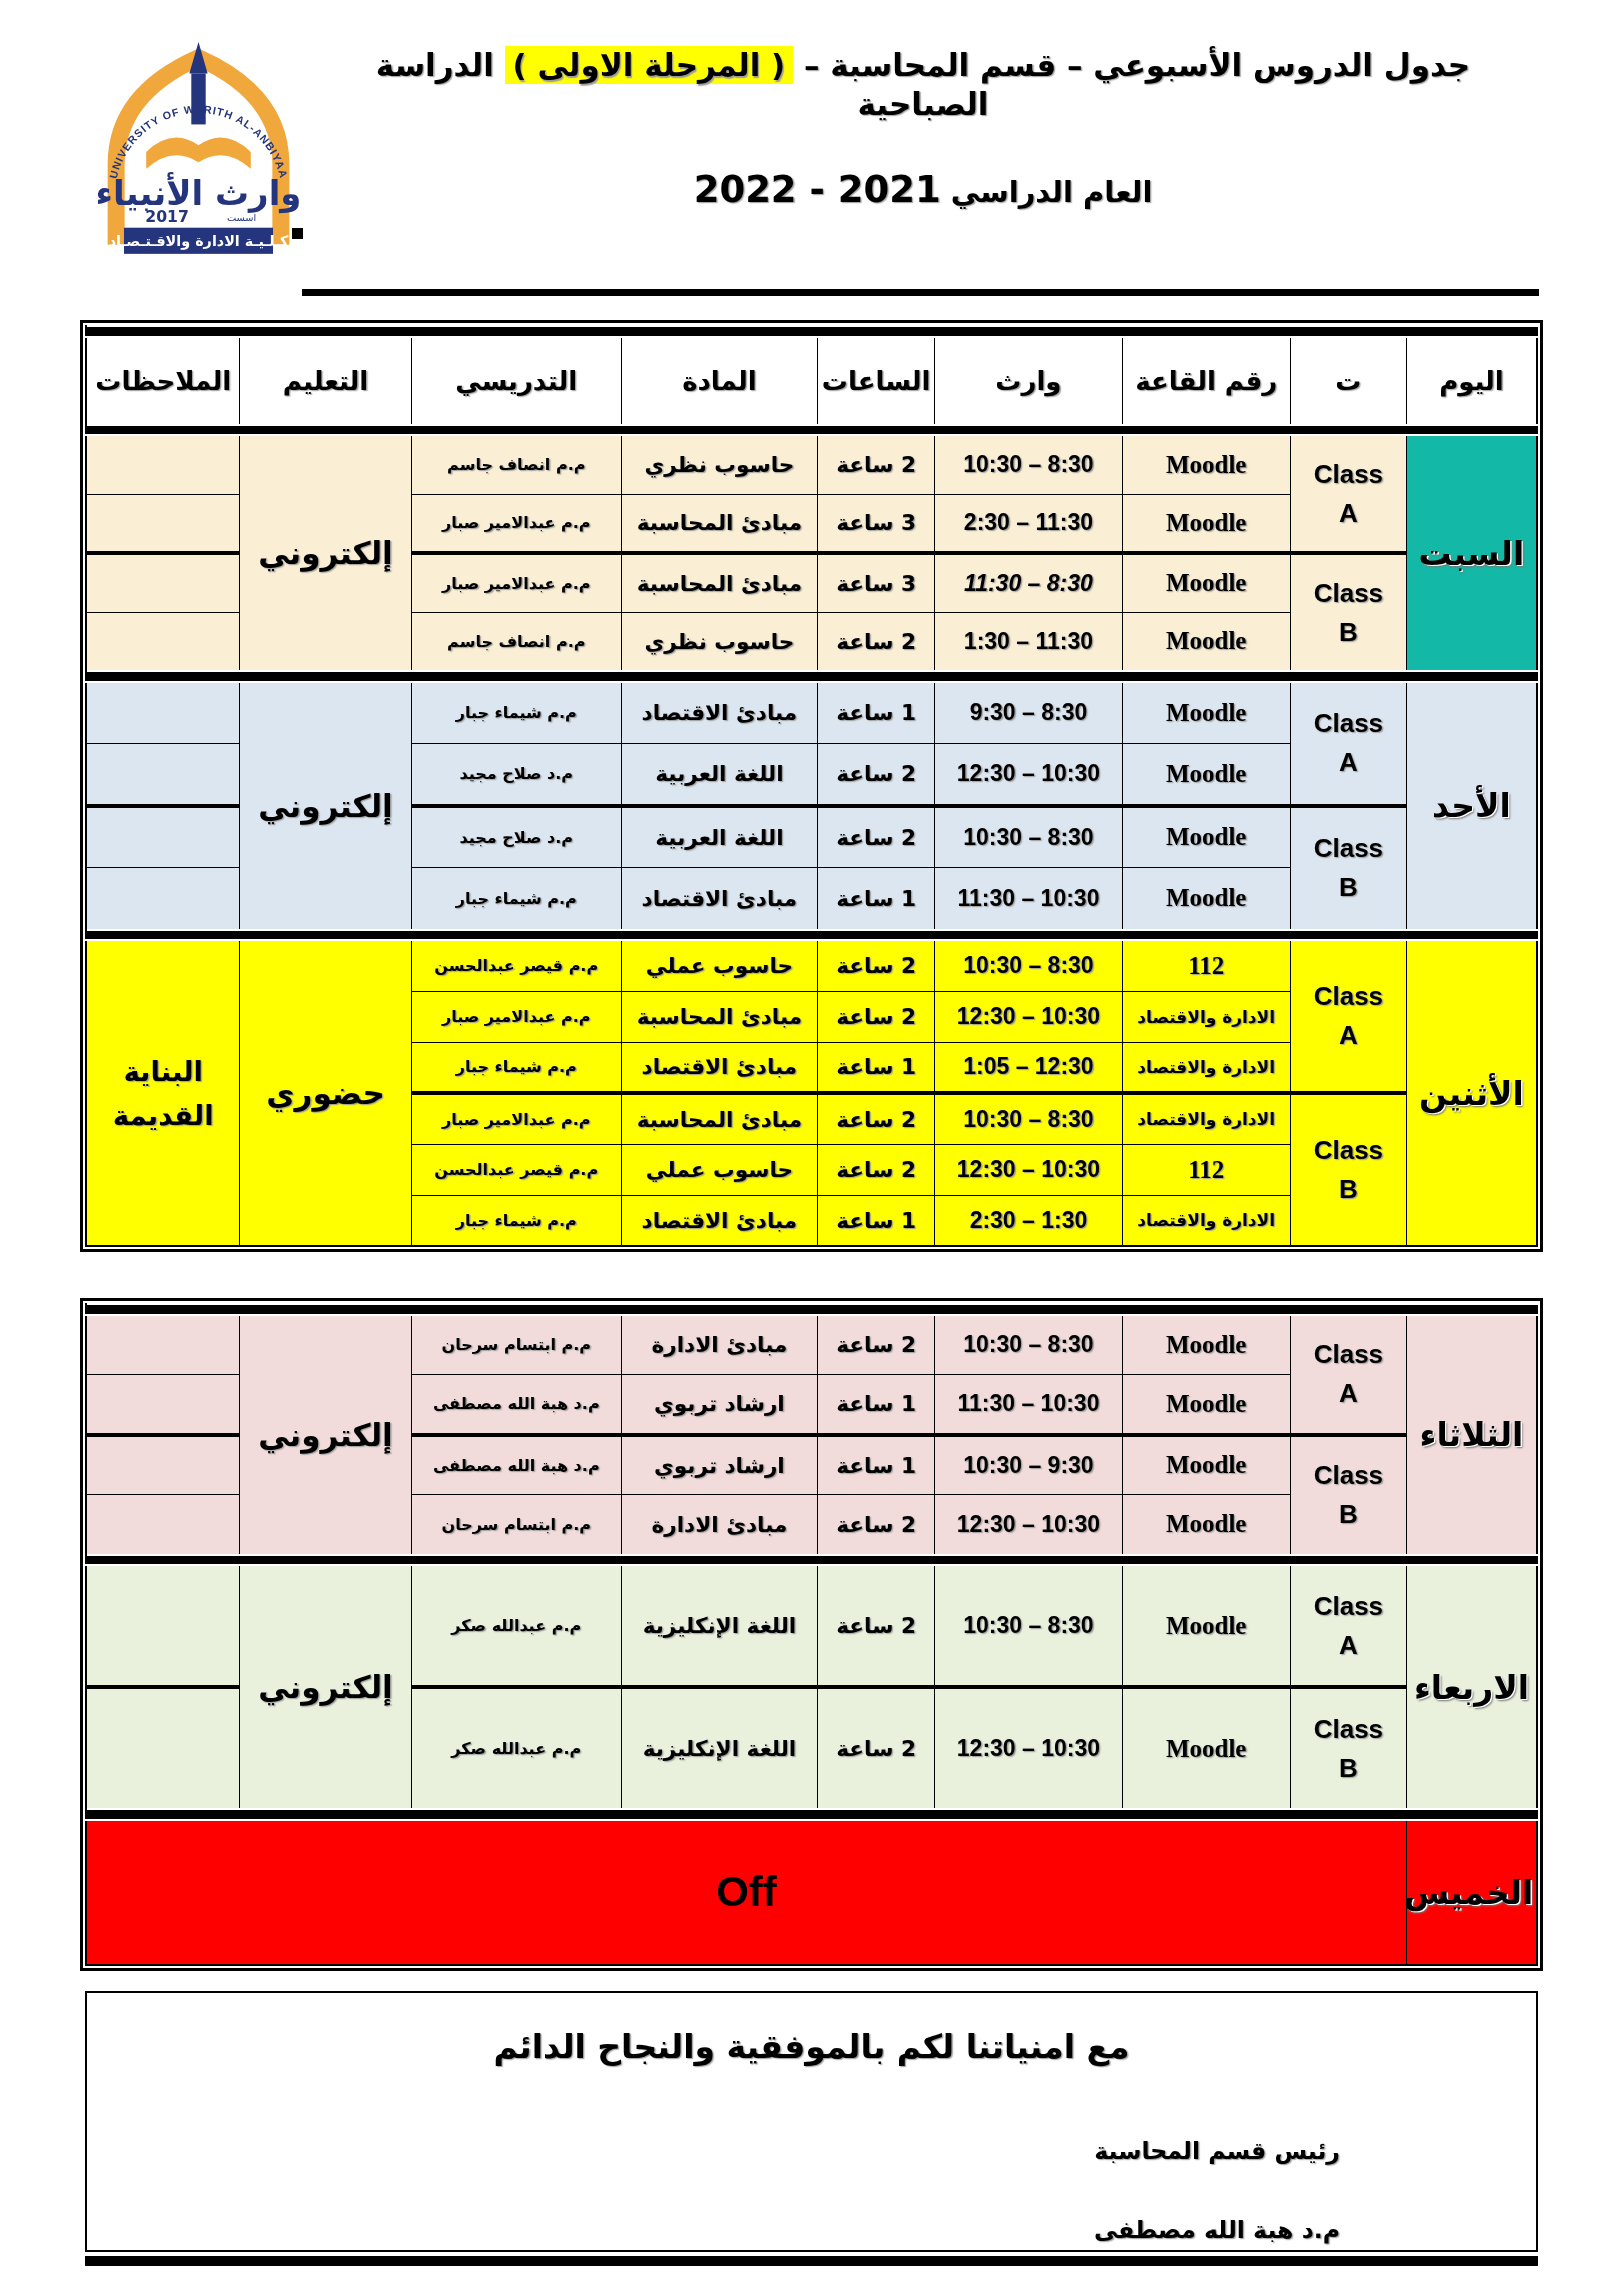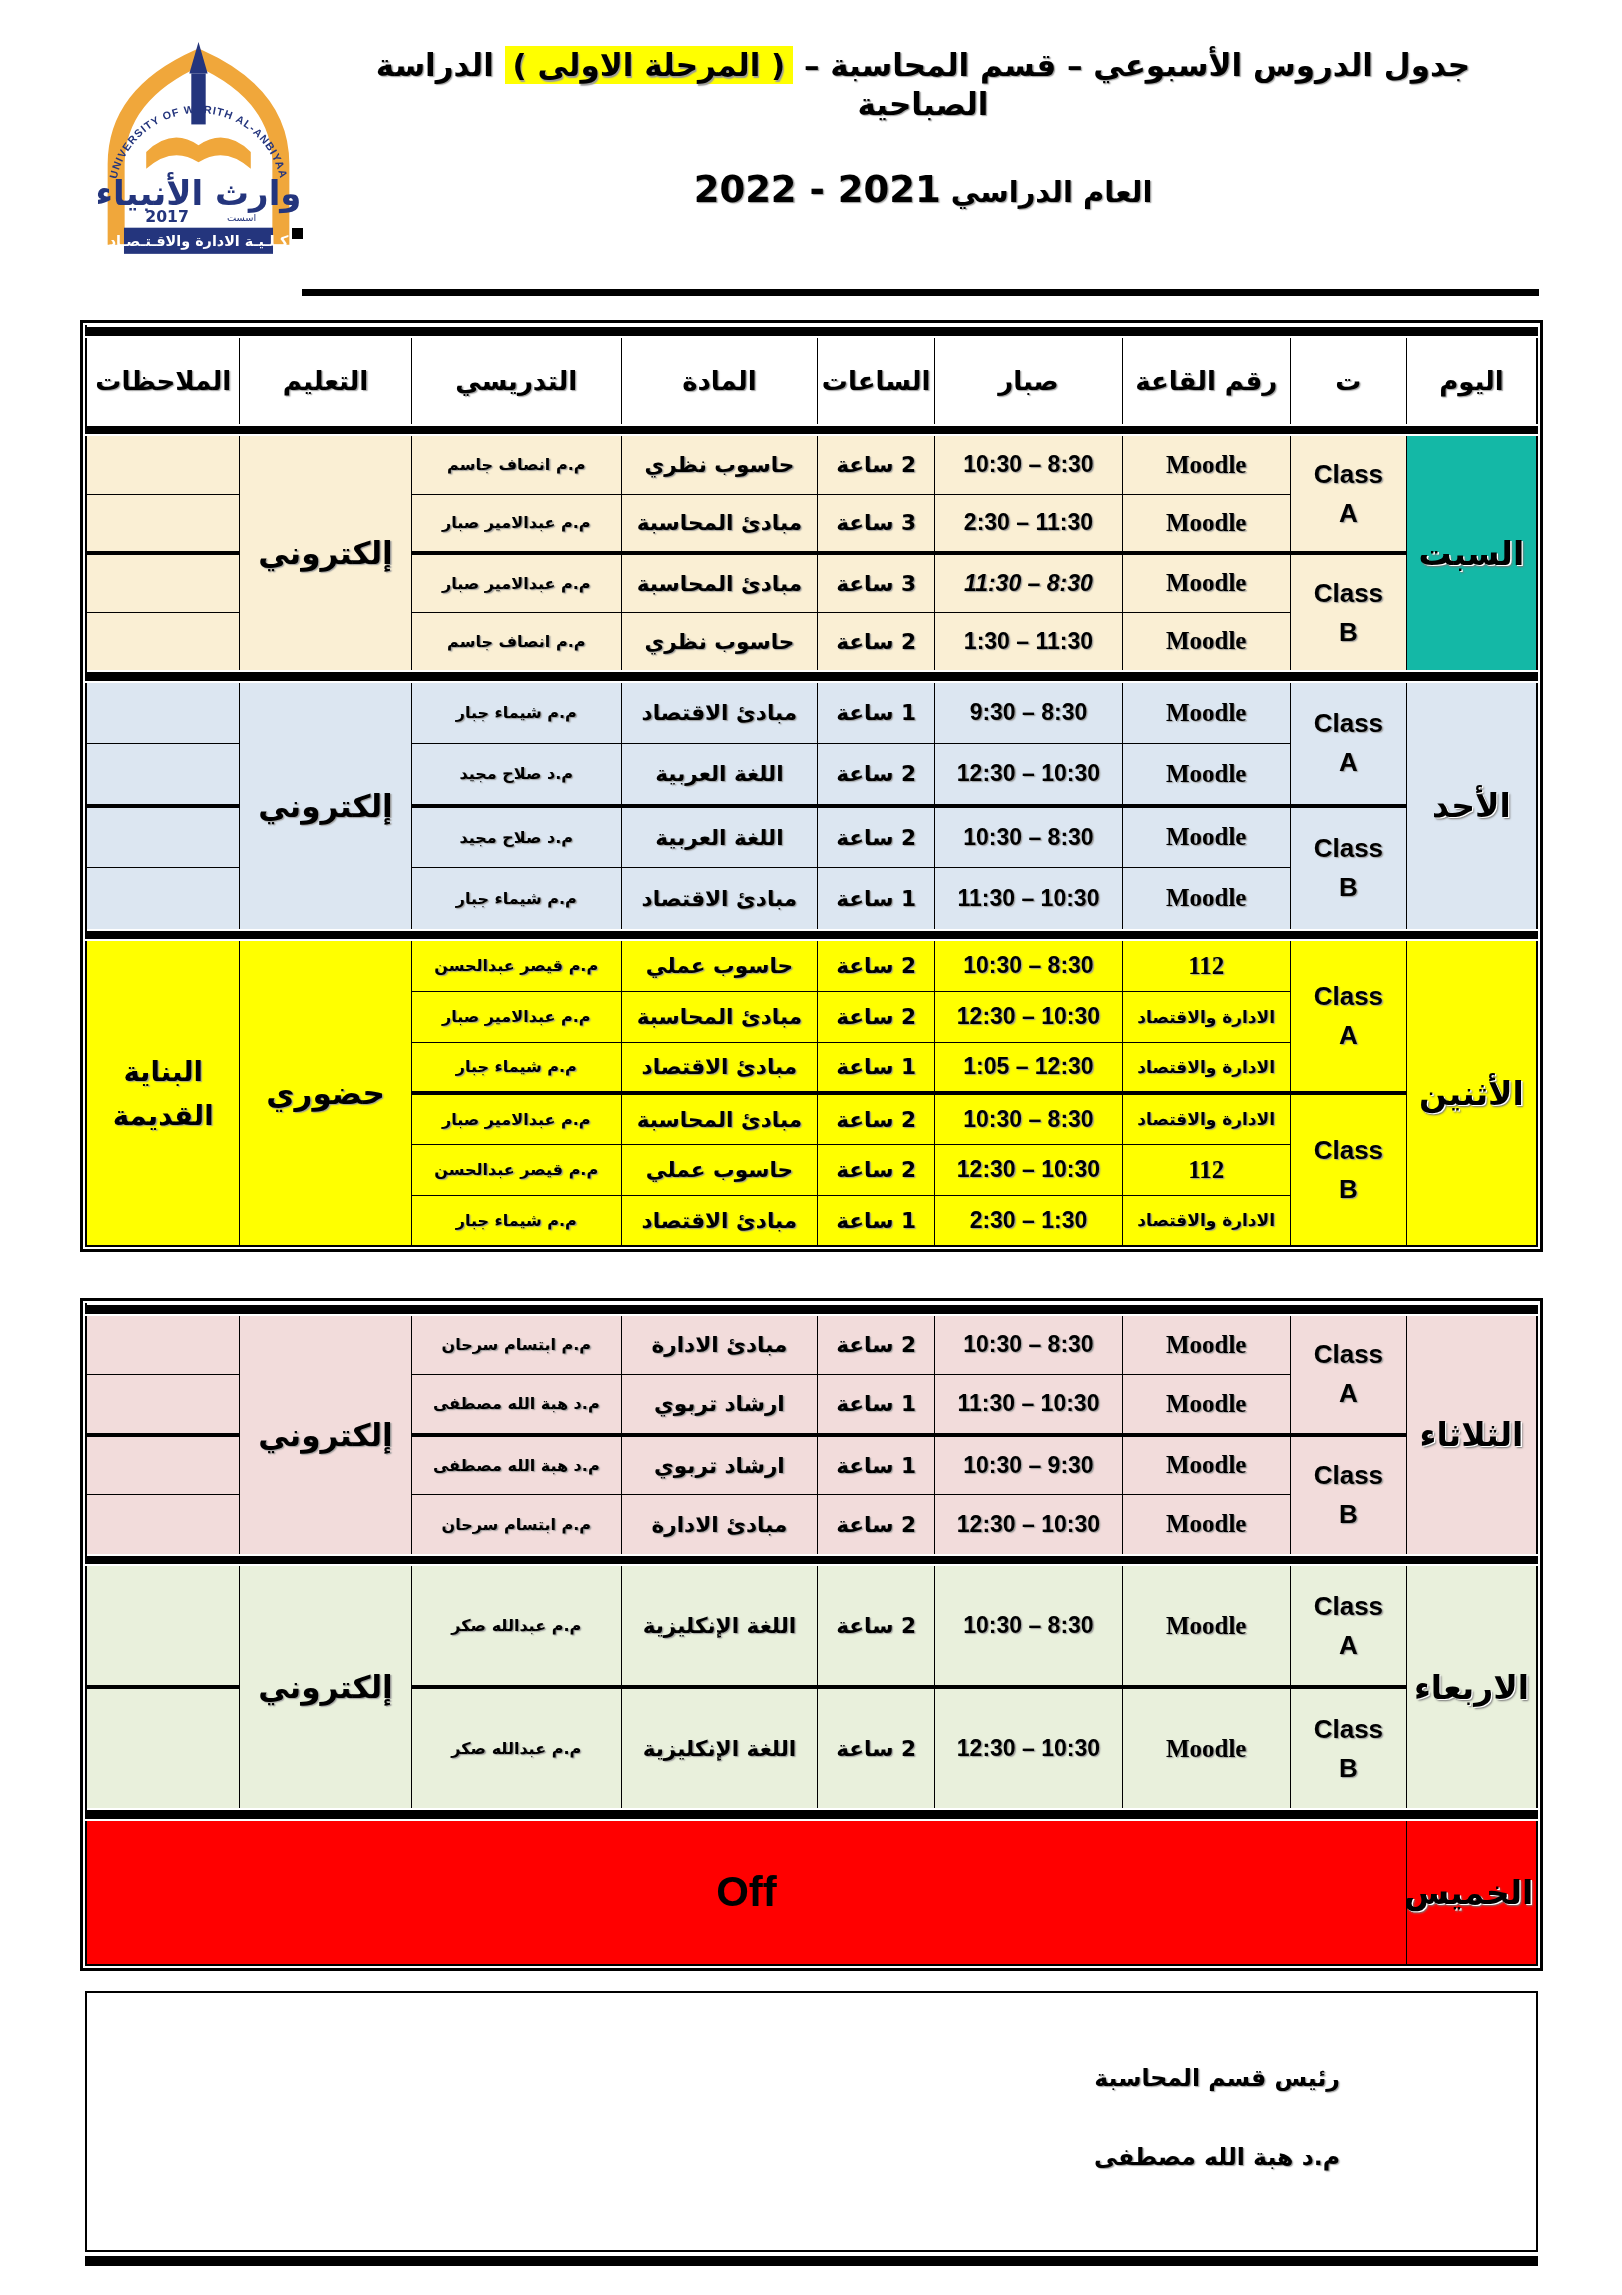--- a/index.html
+++ b/index.html
@@ -100,21 +100,21 @@
           <col style="width:10.6%">
       </colgroup>
       <tbody>
           <tr class="sep">
             <td colspan="9"></td>
           </tr>
           <tr>
             <th class="ar">اليوم</th>
             <th class="ar">ت</th>
             <th class="ar">رقم القاعة</th>
-            <th class="ar">صبار</th>
+            <th class="ar">وارث</th>
             <th class="ar">الساعات</th>
             <th class="ar">المادة</th>
             <th class="ar">التدريسي</th>
             <th class="ar">التعليم</th>
             <th class="ar">الملاحظات</th>
           </tr>
           <tr class="sep">
             <td colspan="9"></td>
           </tr>
           <tr style="height: 59px;">
@@ -357,20 +357,21 @@
           </tr>
           <tr style="height: 145px;">
             <td class="ar day-cell" style="background: rgb(255, 0, 0); padding-left: 10px;">الخميس</td>
             <td class="off-cell" colspan="8" style="background: rgb(255, 0, 0);">Off</td>
           </tr>
         </tbody>
     </table>
   </div>
 
   <div class="footer">
+    <div class="wish">مع امنياتنا لكم بالموفقية والنجاح الدائم</div>
     <div class="sigs">
       <div class="sig">
         <div>رئيس قسم المحاسبة</div>
         <div class="name">م.د هبة الله مصطفى</div>
       </div>
     </div>
   </div>
 
 </div>
 

